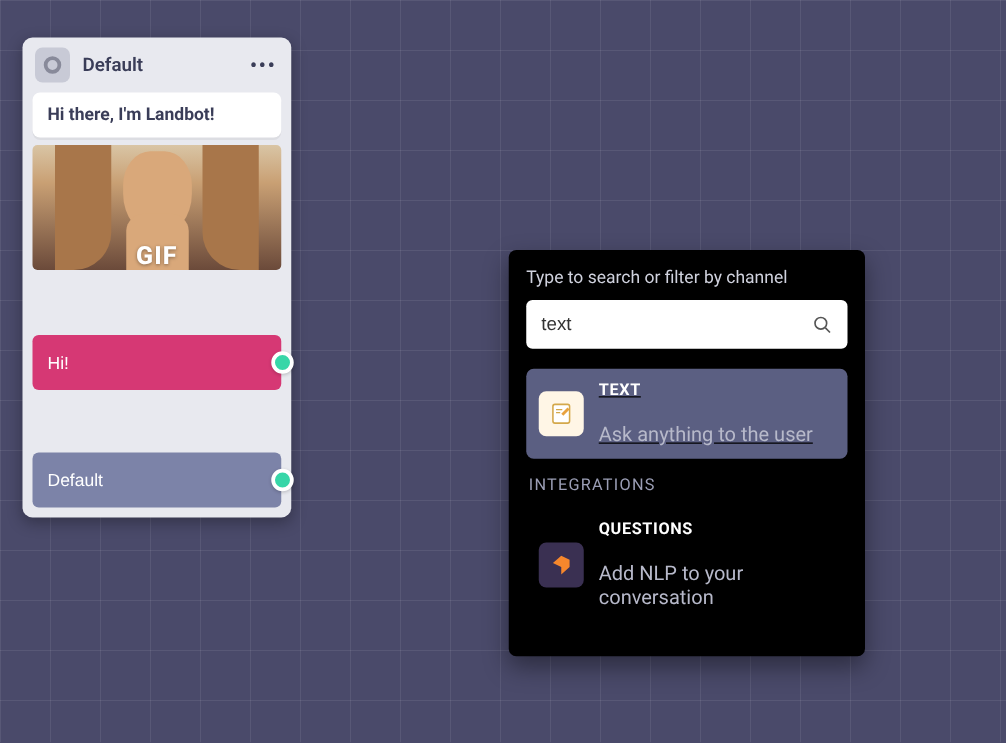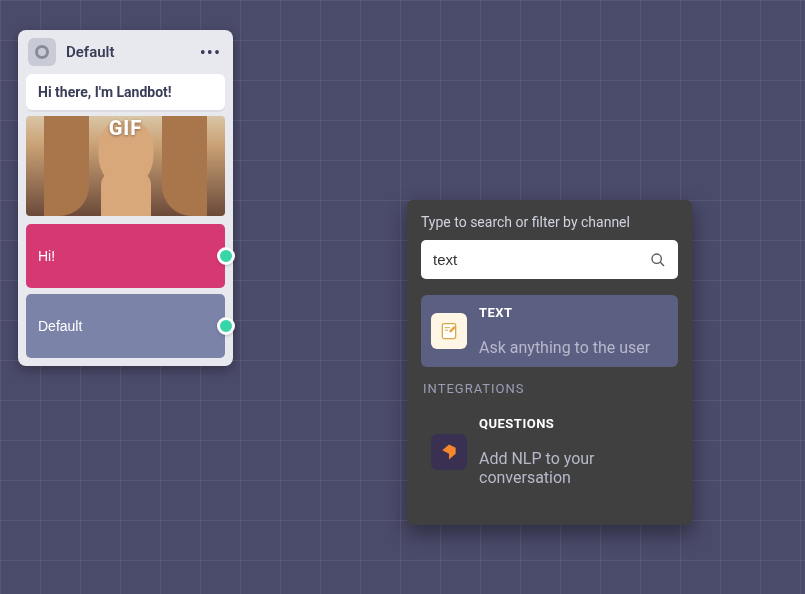--- a/index.html
+++ b/index.html
@@ -82,21 +82,21 @@
       font-weight: bold;
     }
     .gif-block {
       width: 100%;
       height: 100px;
       border-radius: 4px;
       margin-bottom: 8px;
       background: linear-gradient(180deg, #d9c5a5 0%, #c9a074 30%, #6b4a3a 100%);
       position: relative;
       display: flex;
-      align-items: flex-start;
+      align-items: flex-end;
       justify-content: center;
       overflow: hidden;
     }
     .gif-figure {
       position: absolute;
       width: 100%;
       height: 100%;
     }
     .hair-left, .hair-right {
       position: absolute;
@@ -133,28 +133,29 @@
       font-weight: 800;
       font-size: 20px;
       letter-spacing: 1px;
       text-shadow: 0 1px 3px rgba(0,0,0,0.4);
       z-index: 2;
     }
     .opt-button {
       width: 100%;
       border: none;
       border-radius: 5px;
-      padding: 24px 12px;
+      padding: 14px 12px;
       text-align: left;
       color: #fff;
       font-size: 14px;
       font-weight: 500;
       margin-bottom: 6px;
       position: relative;
       cursor: pointer;
+      margin-top: 44px;
     }
     .opt-hi {
       background: #d63874;
     }
     .opt-default {
       background: #7c83a8;
       margin-bottom: 0;
     }
     .port {
       position: absolute;
@@ -167,24 +168,25 @@
       border: 3px solid #fff;
       border-radius: 50%;
       box-shadow: 0 1px 3px rgba(0,0,0,0.2);
     }
 
     .panel {
       position: absolute;
       top: 200px;
       left: 407px;
       width: 285px;
-      background: #404040;
+      background: #000000;
       border-radius: 6px;
       box-shadow: 0 8px 20px rgba(0,0,0,0.4);
       padding: 14px;
+      text-decoration: underline;
     }
     .panel-label {
       color: #d0d2de;
       font-size: 14px;
       margin-bottom: 10px;
     }
     .search-wrap {
       position: relative;
       margin-bottom: 16px;
     }

